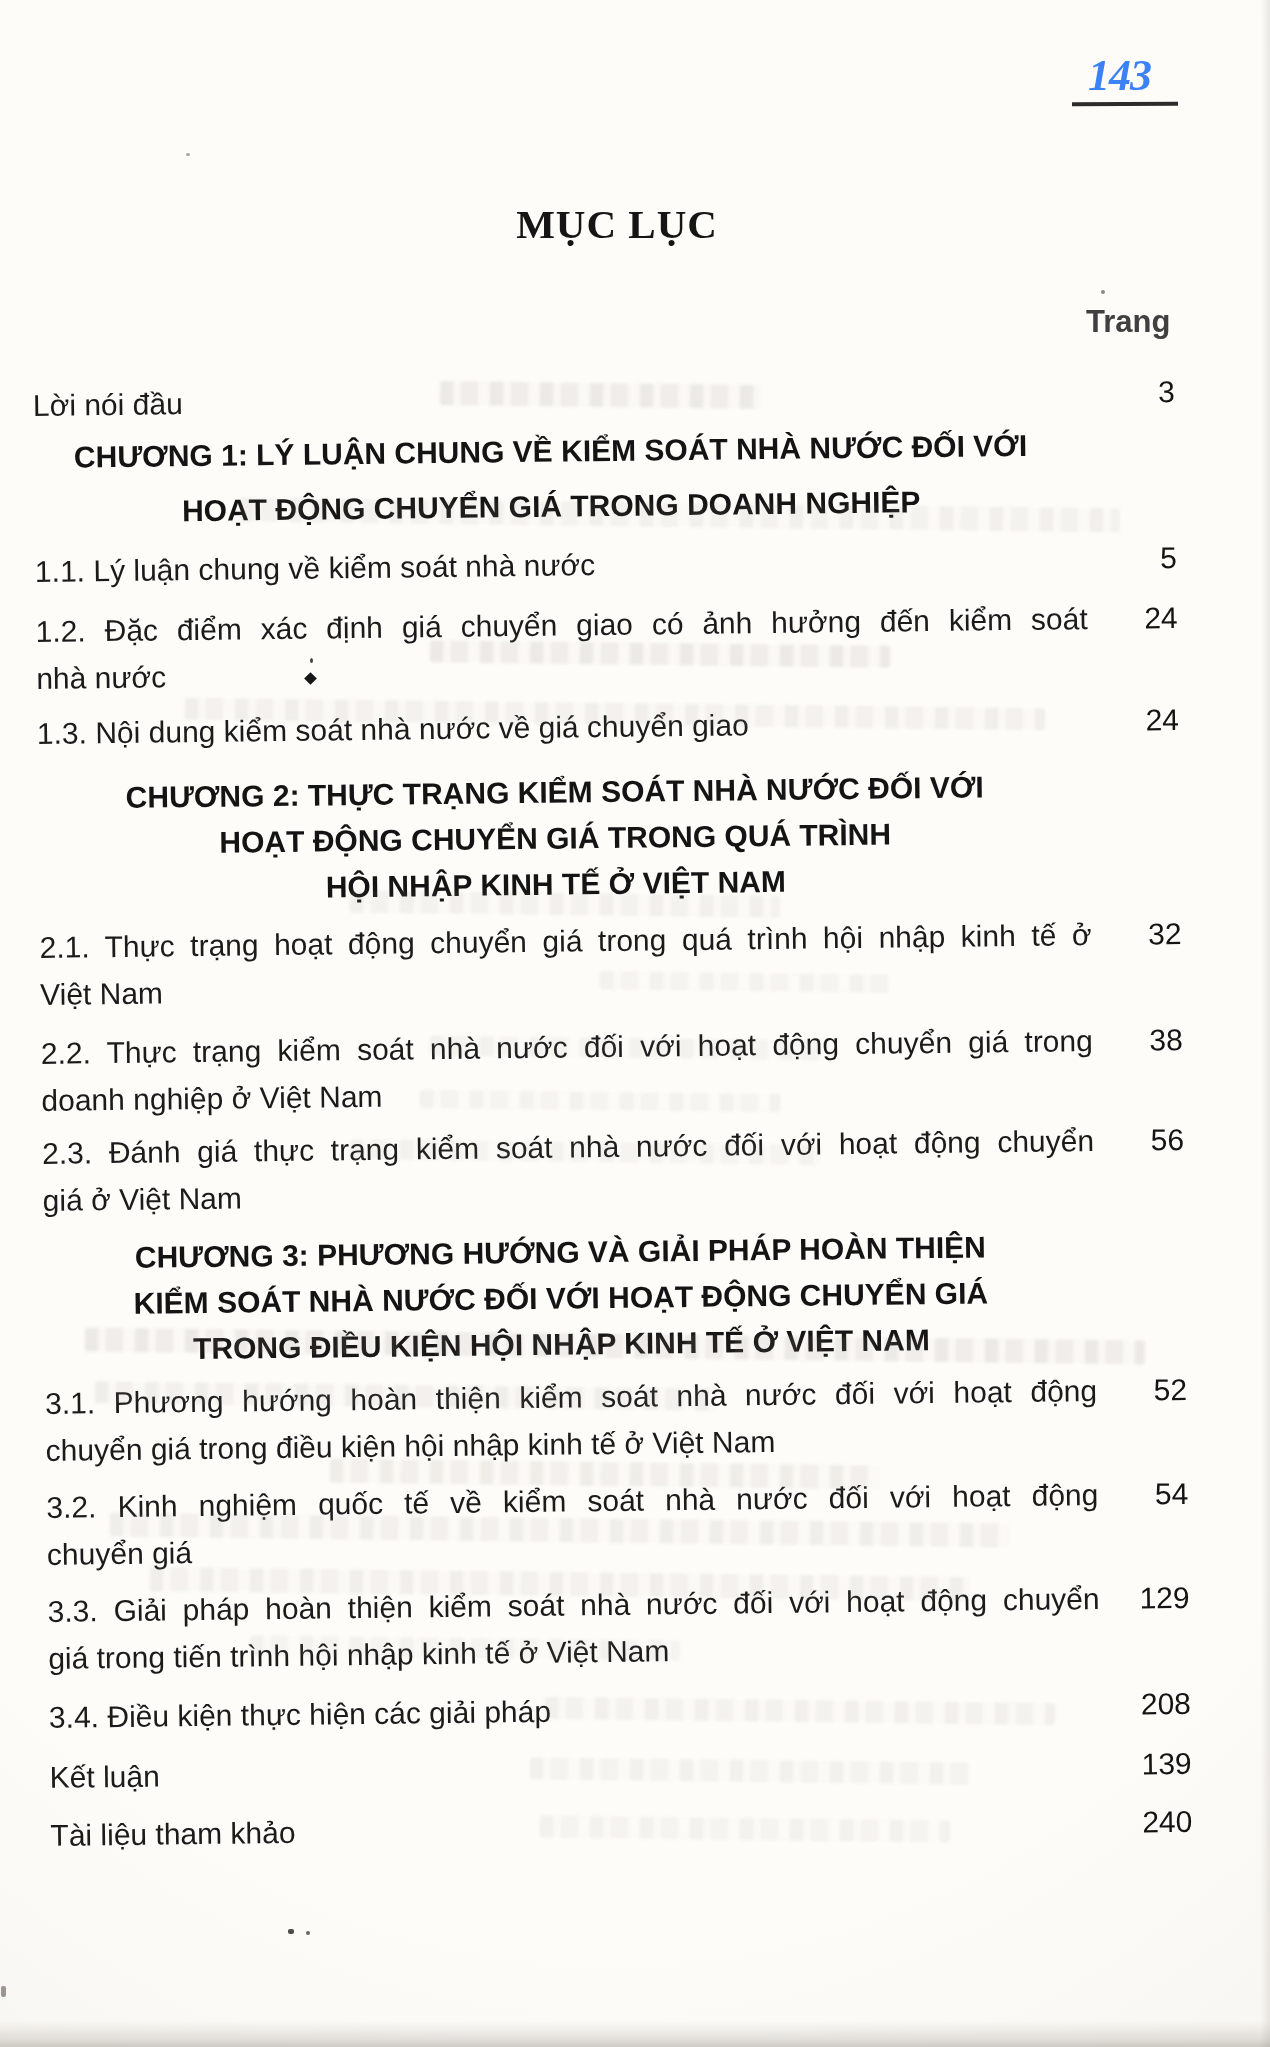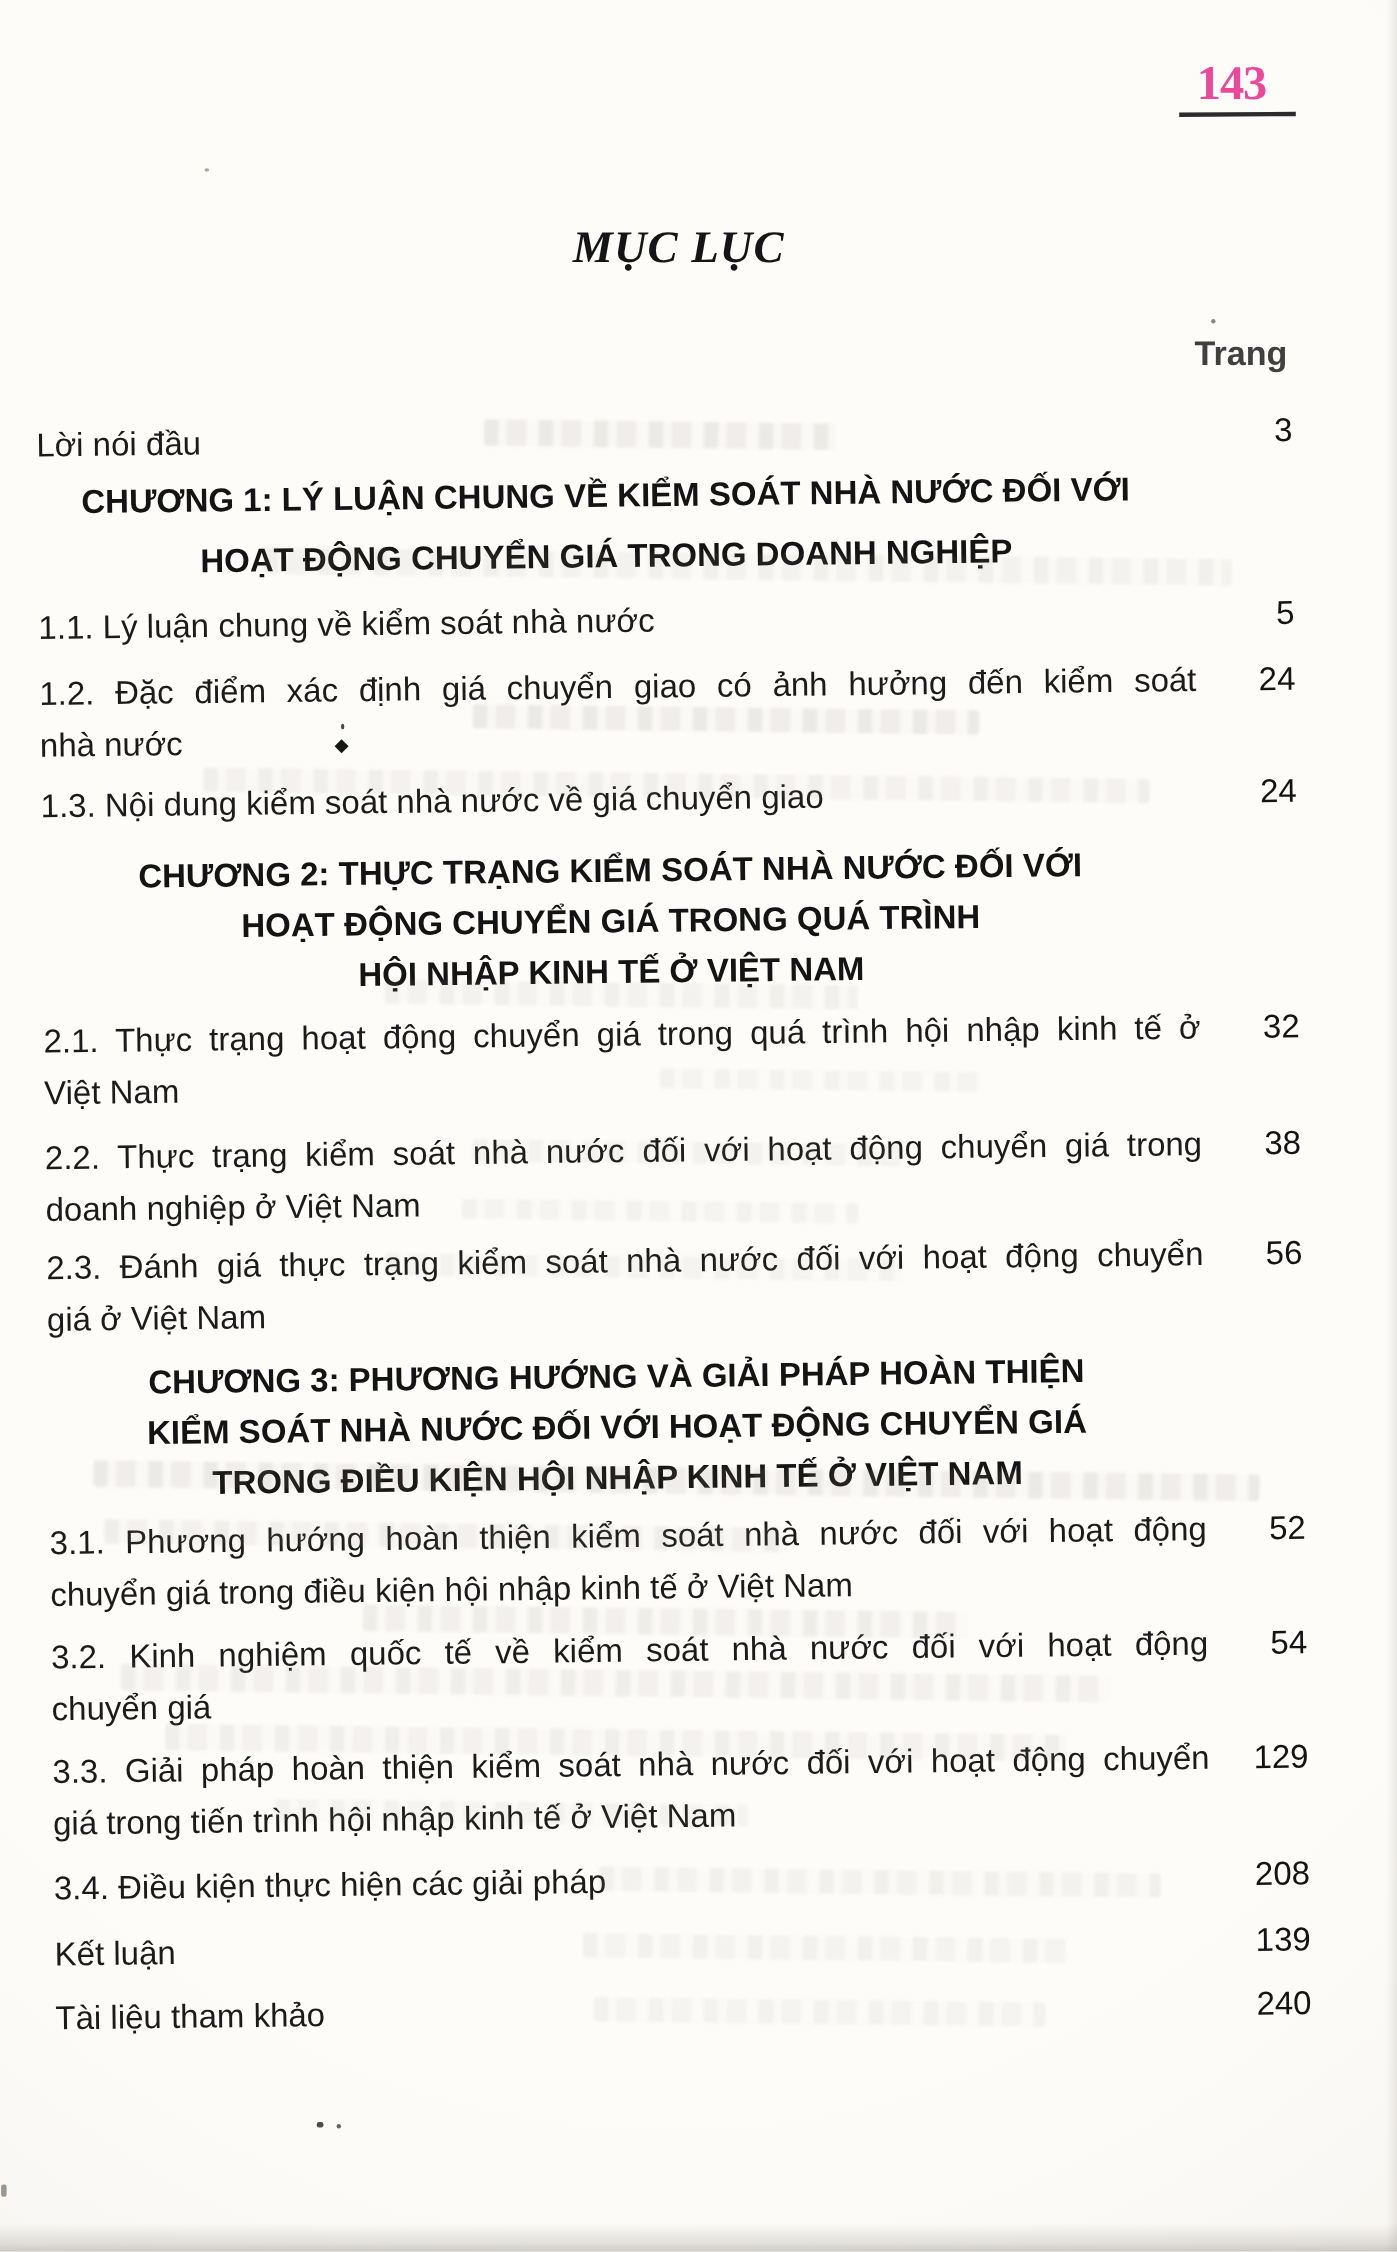--- a/index.html
+++ b/index.html
@@ -17,26 +17,26 @@
     background:linear-gradient(to right, rgba(120,114,104,0), rgba(120,114,104,.14));}
   .bleed{position:absolute;border-radius:3px;filter:blur(1.6px);transform:rotate(.7deg);
     background:repeating-linear-gradient(90deg,
       rgba(150,140,128,.16) 0 13px, rgba(150,140,128,.04) 13px 21px,
       rgba(150,140,128,.13) 21px 38px, rgba(150,140,128,.03) 38px 50px);}
   .speck{position:absolute;border-radius:50%;}
   .diamond{position:absolute;width:9px;height:9px;background:#161616;transform:rotate(45deg);}
 
   
   .corner-num{position:absolute;left:1088px;top:50px;
-    font-family:"Liberation Serif", serif;font-weight:600;
-    font-size:44px;letter-spacing:-1px;color:#ec4899;}
+    font-family:"Liberation Serif", serif;font-style:italic;font-weight:600;
+    font-size:44px;letter-spacing:-1px;color:#3b82f6;}
   .corner-rule{position:absolute;left:1072px;top:102px;width:106px;height:4px;background:#2c2c2c;transform:rotate(-.4deg);}
   .doc-title{position:absolute;left:0;top:200px;width:1234px;text-align:center;
     font-family:"Liberation Serif", serif;font-weight:bold;font-size:41px;
-    letter-spacing:1px;color:#151515;font-style:italic;}
+    letter-spacing:1px;color:#151515;}
   .col-header{position:absolute;left:1086px;top:304px;font-weight:bold;font-size:31px;color:#404040;}
 
   
   .toc{position:absolute;left:28px;top:0;width:1152px;height:2047px;
     transform:rotate(-.7deg);transform-origin:0 0;}
   .row{position:absolute;left:0;width:1152px;font-size:30px;line-height:47px;color:#1b1b1b;}
   .row .label{margin:0;padding-right:100px;text-align:justify;}
   .row .ln{display:block;}
   .row .ln.stretch{text-align:justify;text-align-last:justify;}
   .pagenum{position:absolute;right:10px;top:0;font-size:30px;color:#141414;}

